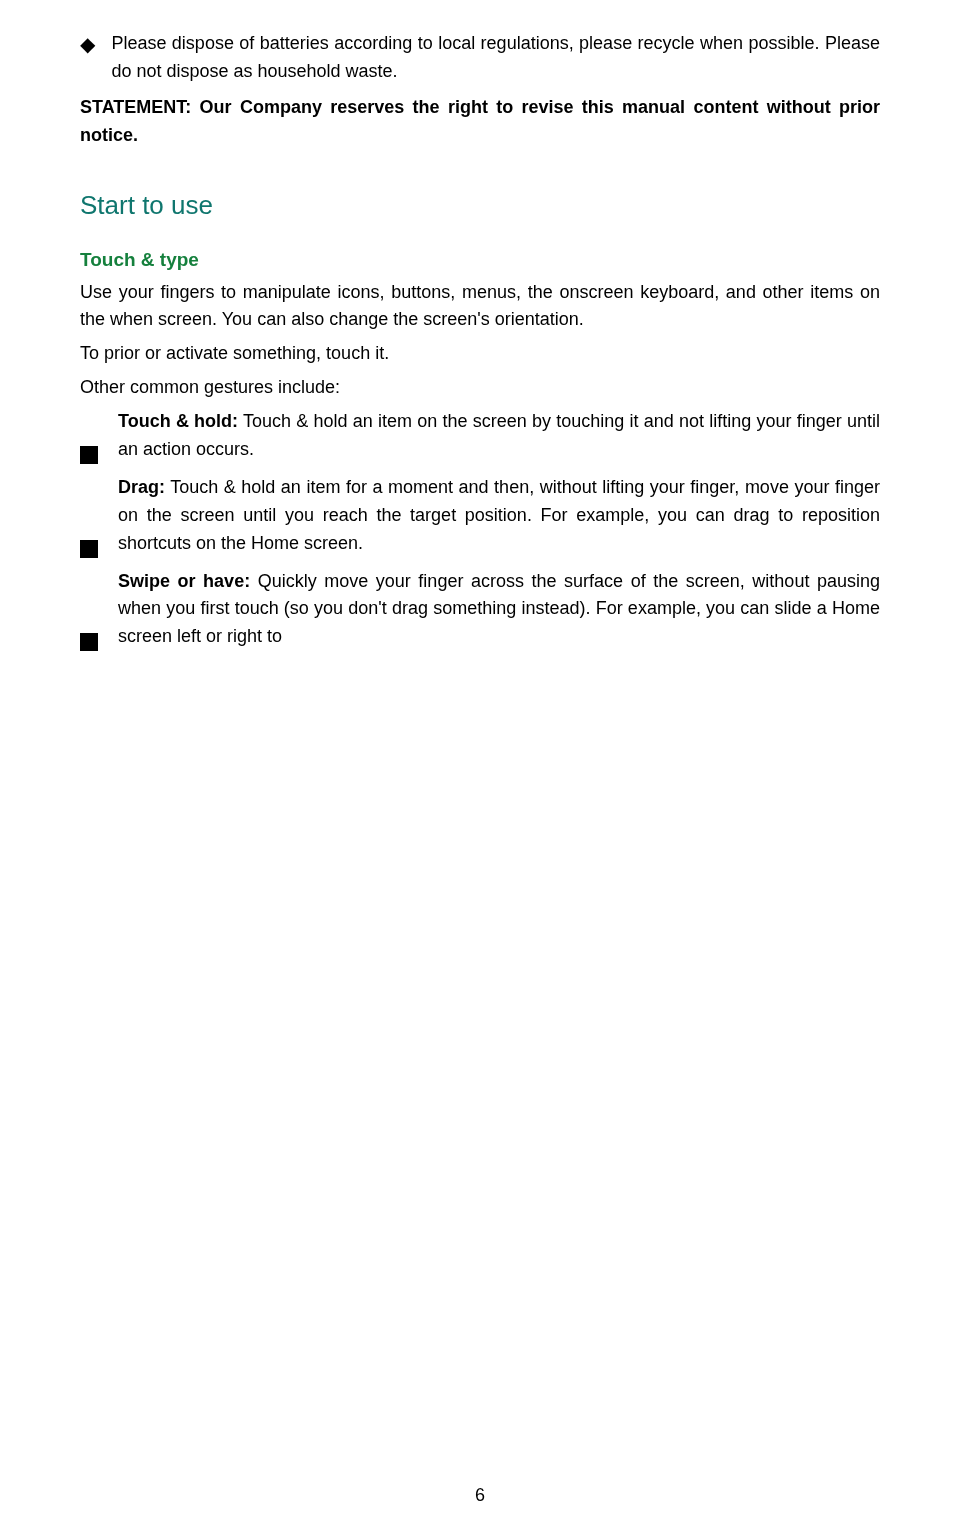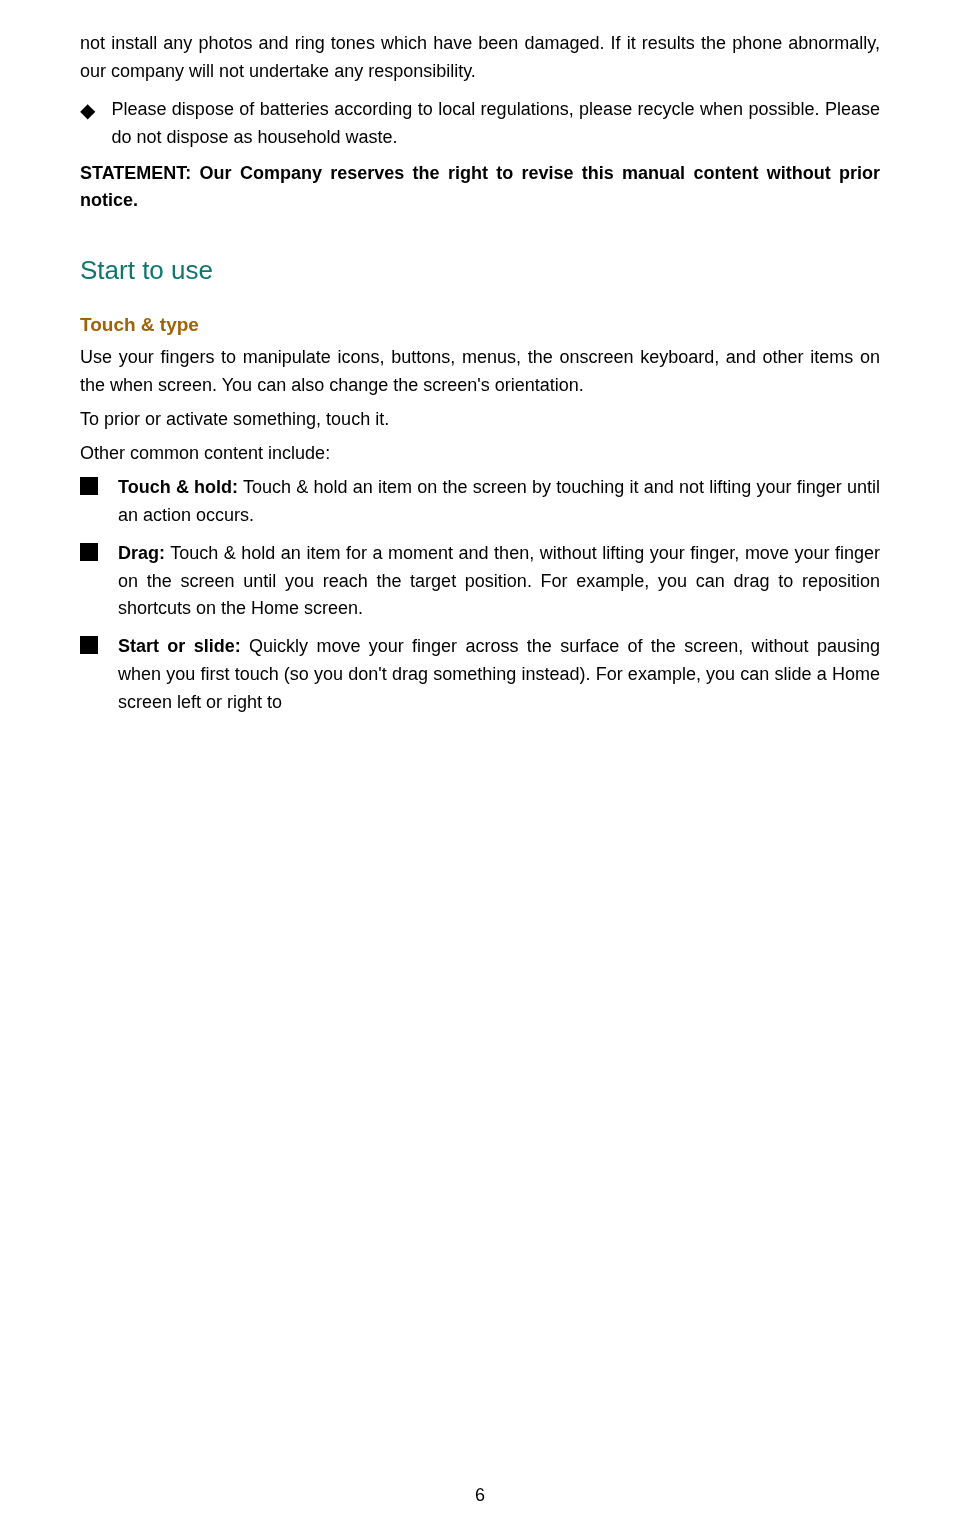--- a/index.html
+++ b/index.html
@@ -70,37 +70,37 @@
       font-size: 26px;
       font-weight: normal;
       color: #0f766e;
       margin-bottom: 28px;
       margin-top: 10px;
     }
 
     .subsection-heading {
       font-size: 19px;
       font-weight: bold;
-      color: #a16207;
+      color: #15803d;
       margin-bottom: 8px;
     }
 
     .body-text {
       text-align: justify;
       line-height: 1.55;
       margin-bottom: 6px;
     }
 
     .square-bullet-list {
       margin-top: 6px;
     }
 
     .square-bullet-item {
       display: flex;
-      align-items: flex-start;
+      align-items: flex-end;
       margin-bottom: 10px;
     }
 
     .square-bullet-icon {
       width: 18px;
       height: 18px;
       background: #000000;
       flex-shrink: 0;
       margin-right: 20px;
       margin-top: 3px;
@@ -124,62 +124,61 @@
       text-align: center;
       font-size: 18px;
     }
   </style>
 </head>
 <body>
 
 <div class="page-container">
 
   <div class="top-section">
-    <p class="top-para">not install any photos and ring tones which have been damaged. If it results the phone abnormally, our company will not undertake any responsibility.</p>
 
     <div class="bullet-item">
       <span class="bullet-diamond">◆</span>
       <span class="bullet-text">Please dispose of batteries according to local regulations, please recycle when possible. Please do not dispose as household waste.</span>
     </div>
 
     <p class="statement">
       <strong>STATEMENT: Our Company reserves the right to revise this manual content without prior notice.</strong>
     </p>
   </div>
 
   <div class="start-to-use-section">
     <h1 class="section-heading">Start to use</h1>
 
     <div class="subsection">
       <h2 class="subsection-heading">Touch &amp; type</h2>
 
       <p class="body-text">Use your fingers to manipulate icons, buttons, menus, the onscreen keyboard, and other items on the when screen. You can also change the screen's orientation.</p>
       <p class="body-text">To prior or activate something, touch it.</p>
-      <p class="body-text">Other common content include:</p>
+      <p class="body-text">Other common gestures include:</p>
 
       <div class="square-bullet-list">
 
         <div class="square-bullet-item">
           <div class="square-bullet-icon"></div>
           <p class="square-bullet-content">
             <b>Touch &amp; hold:</b><span> Touch &amp; hold an item on the screen by touching it and not lifting your finger until an action occurs.</span>
           </p>
         </div>
 
         <div class="square-bullet-item">
           <div class="square-bullet-icon"></div>
           <p class="square-bullet-content">
             <b>Drag:</b><span> Touch &amp; hold an item for a moment and then, without lifting your finger, move your finger on the screen until you reach the target position. For example, you can drag to reposition shortcuts on the Home screen.</span>
           </p>
         </div>
 
         <div class="square-bullet-item">
           <div class="square-bullet-icon"></div>
           <p class="square-bullet-content">
-            <b>Start or slide:</b><span> Quickly move your finger across the surface of the screen, without pausing when you first touch (so you don't drag something instead). For example, you can slide a Home screen left or right to</span>
+            <b>Swipe or have:</b><span> Quickly move your finger across the surface of the screen, without pausing when you first touch (so you don't drag something instead). For example, you can slide a Home screen left or right to</span>
           </p>
         </div>
 
       </div>
     </div>
   </div>
 
   <div class="page-number-container">
     <span>6</span>
   </div>

